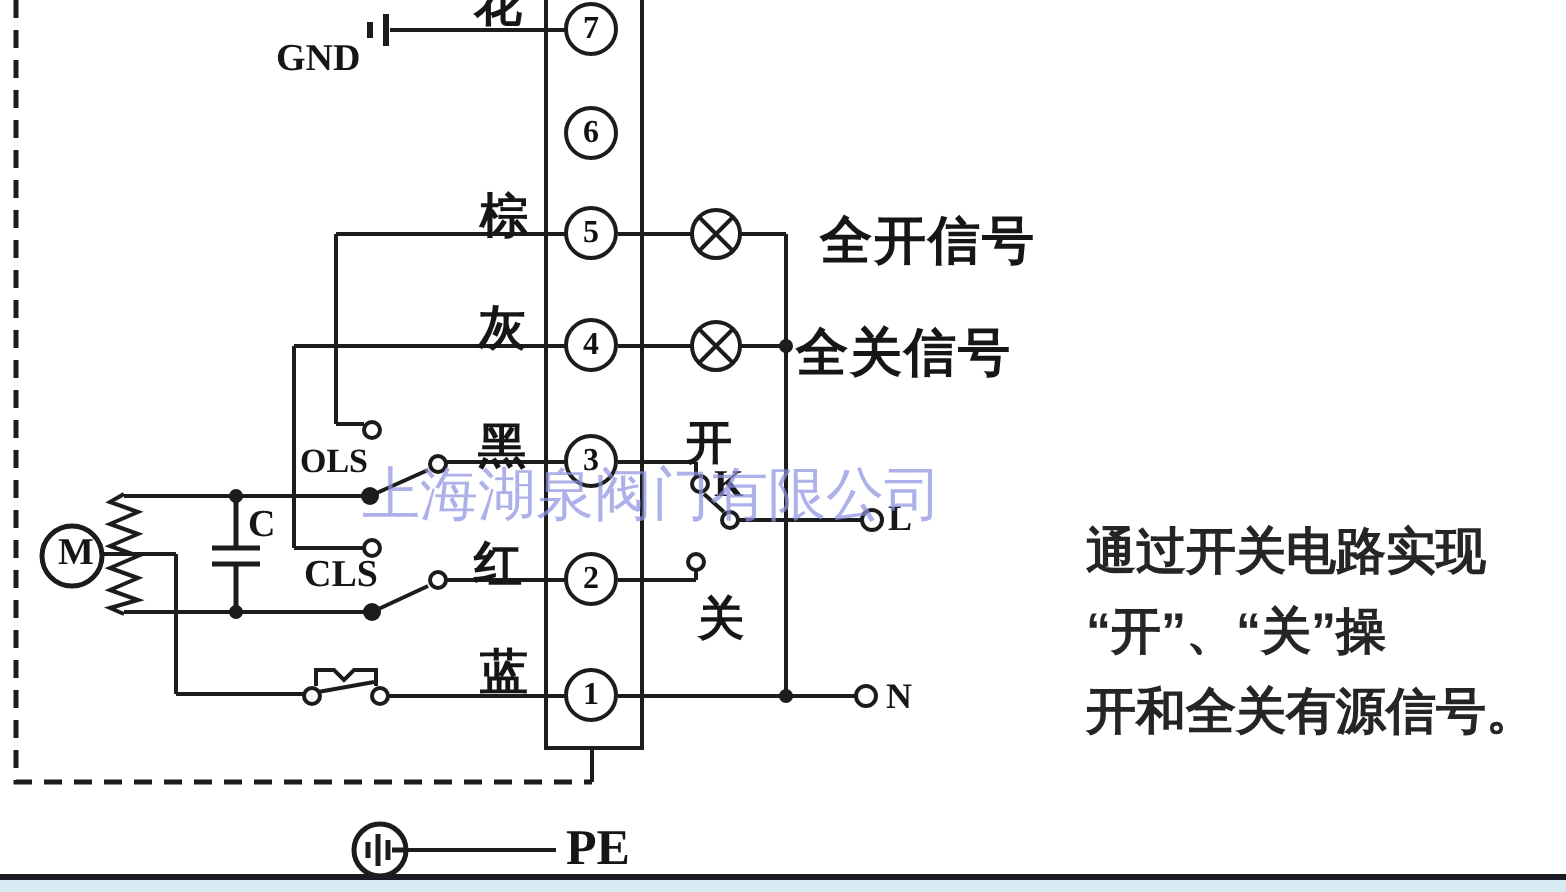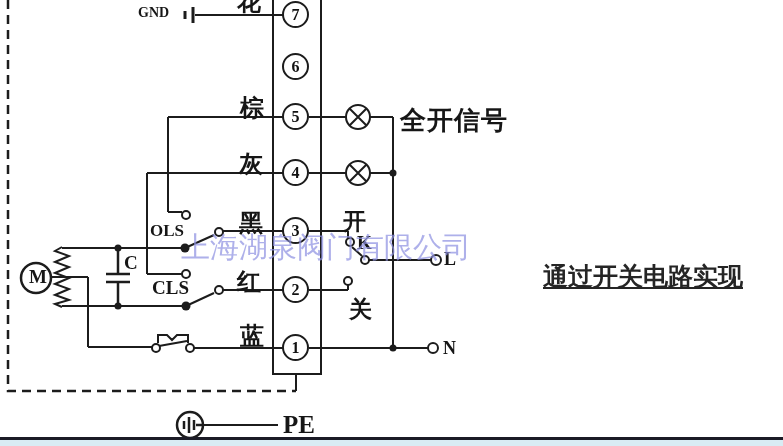--- a/index.html
+++ b/index.html
@@ -16,21 +16,21 @@
     position:absolute;width:27px;height:27px;border:2.5px solid #1c1c1c;border-radius:50%;
     background:#fff;display:flex;align-items:center;justify-content:center;
     font:bold 16px "Liberation Serif",serif;color:#111;
   }
   .wm{
     position:absolute;left:181px;top:228px;font-size:29px;letter-spacing:0px;
     font-family:"Liberation Serif",serif;color:#9093e2;opacity:.72;white-space:nowrap;
   }
   .note{
     position:absolute;left:543px;top:256px;width:228px;
-    font:bold 25px/40px "Liberation Sans",sans-serif;color:#252525;text-decoration:underline;
+    font:bold 25px/40px "Liberation Sans",sans-serif;color:#252525;
   }
   .sig{font-size:26px;letter-spacing:1px;}
   .bar-dark{position:absolute;left:0;top:437px;width:783px;height:3px;background:#1b1b26;}
   .bar-light{position:absolute;left:0;top:440px;width:783px;height:6px;background:#d9ecf4;}
 </style>
 </head>
 <body>
 
 <div class="stage">
 
@@ -145,41 +145,44 @@
   <div class="terminal" style="left:282px;top:217px;">
       <span>3</span>
     </div>
   <div class="terminal" style="left:282px;top:276px;">
       <span>2</span>
     </div>
   <div class="terminal" style="left:282px;top:334px;">
       <span>1</span>
     </div>
 
-  <div class="lbl latin" style="left:138px;top:5px;font-size:14px;">GND</div>
+  <div class="lbl latin" style="left:138px;top:19px;font-size:19px;">GND</div>
   <div class="lbl cjk" style="left:237px;top:-14px;font-size:24px;">花</div>
   <div class="lbl cjk" style="left:240px;top:92px;font-size:24px;">棕</div>
   <div class="lbl cjk" style="left:239px;top:148px;font-size:24px;">灰</div>
   <div class="lbl cjk" style="left:239px;top:207px;font-size:24px;">黑</div>
   <div class="lbl cjk" style="left:237px;top:266px;font-size:24px;">红</div>
   <div class="lbl cjk" style="left:240px;top:320px;font-size:24px;">蓝</div>
   <div class="lbl latin" style="left:150px;top:221px;font-size:17px;">OLS</div>
   <div class="lbl latin" style="left:152px;top:277px;font-size:19px;">CLS</div>
   <div class="lbl latin" style="left:124px;top:252px;font-size:19px;">C</div>
   <div class="lbl latin" style="left:29px;top:266px;font-size:19px;">M</div>
   <div class="lbl cjk" style="left:343px;top:206px;font-size:23px;">开</div>
   <div class="lbl latin" style="left:357px;top:232px;font-size:19px;">K</div>
   <div class="lbl latin" style="left:444px;top:249px;font-size:18px;">L</div>
   <div class="lbl cjk" style="left:349px;top:294px;font-size:23px;">关</div>
   <div class="lbl latin" style="left:443px;top:338px;font-size:18px;">N</div>
   <div class="lbl latin" style="left:283px;top:411px;font-size:25px;">PE</div>
 
-  <div class="lbl cjk sig" style="left:400px;top:103px;">全开信号</div>
+  <div class="lbl cjk sig" style="left:410px;top:103px;">全开信号</div>
+  <div class="lbl cjk sig" style="left:398px;top:159px;">全关信号</div>
 
   <div class="wm">上海湖泉阀门有限公司</div>
 
   <div class="note">
     <div>通过开关电路实现</div>
+    <div>“开”、“关”操</div>
+    <div>开和全关有源信号。</div>
   </div>
 
   <div class="bar-dark"></div>
   <div class="bar-light"></div>
 </div>
 
 </body></html>

